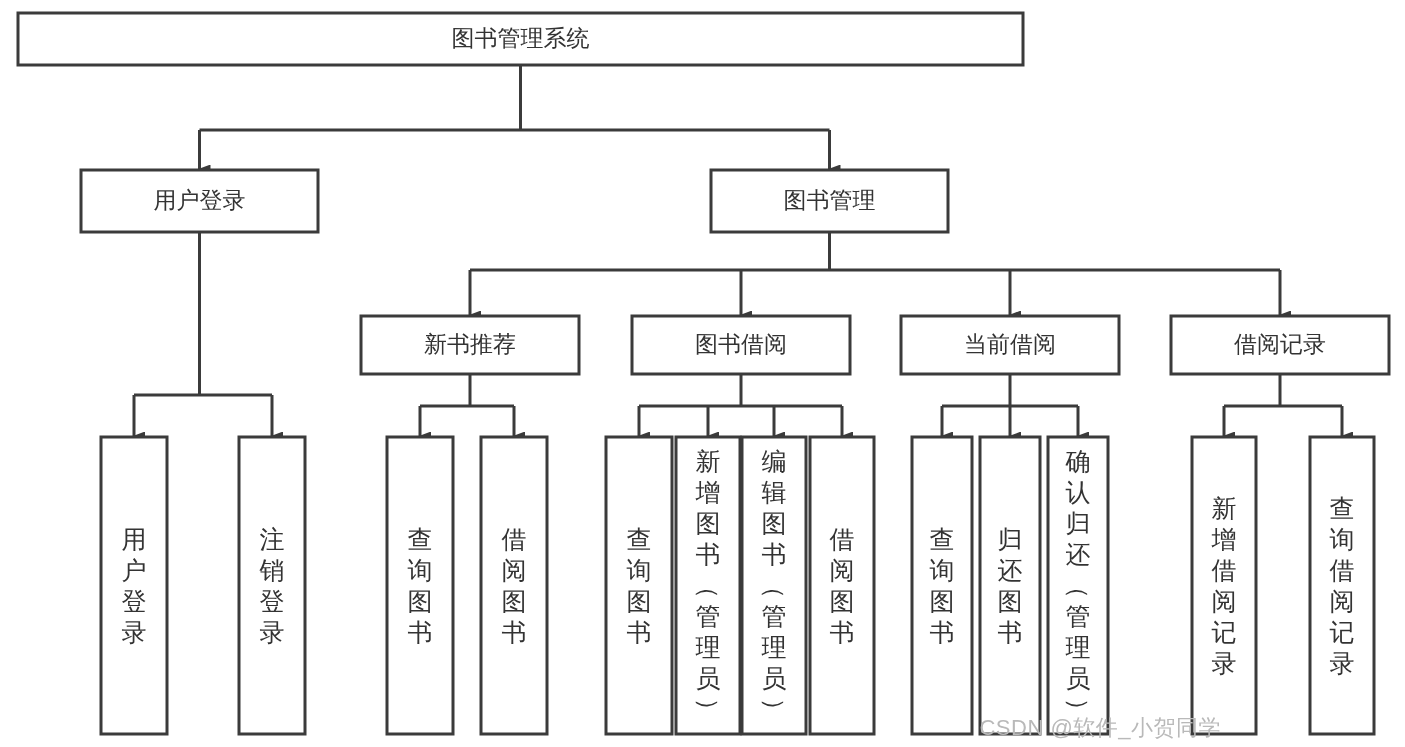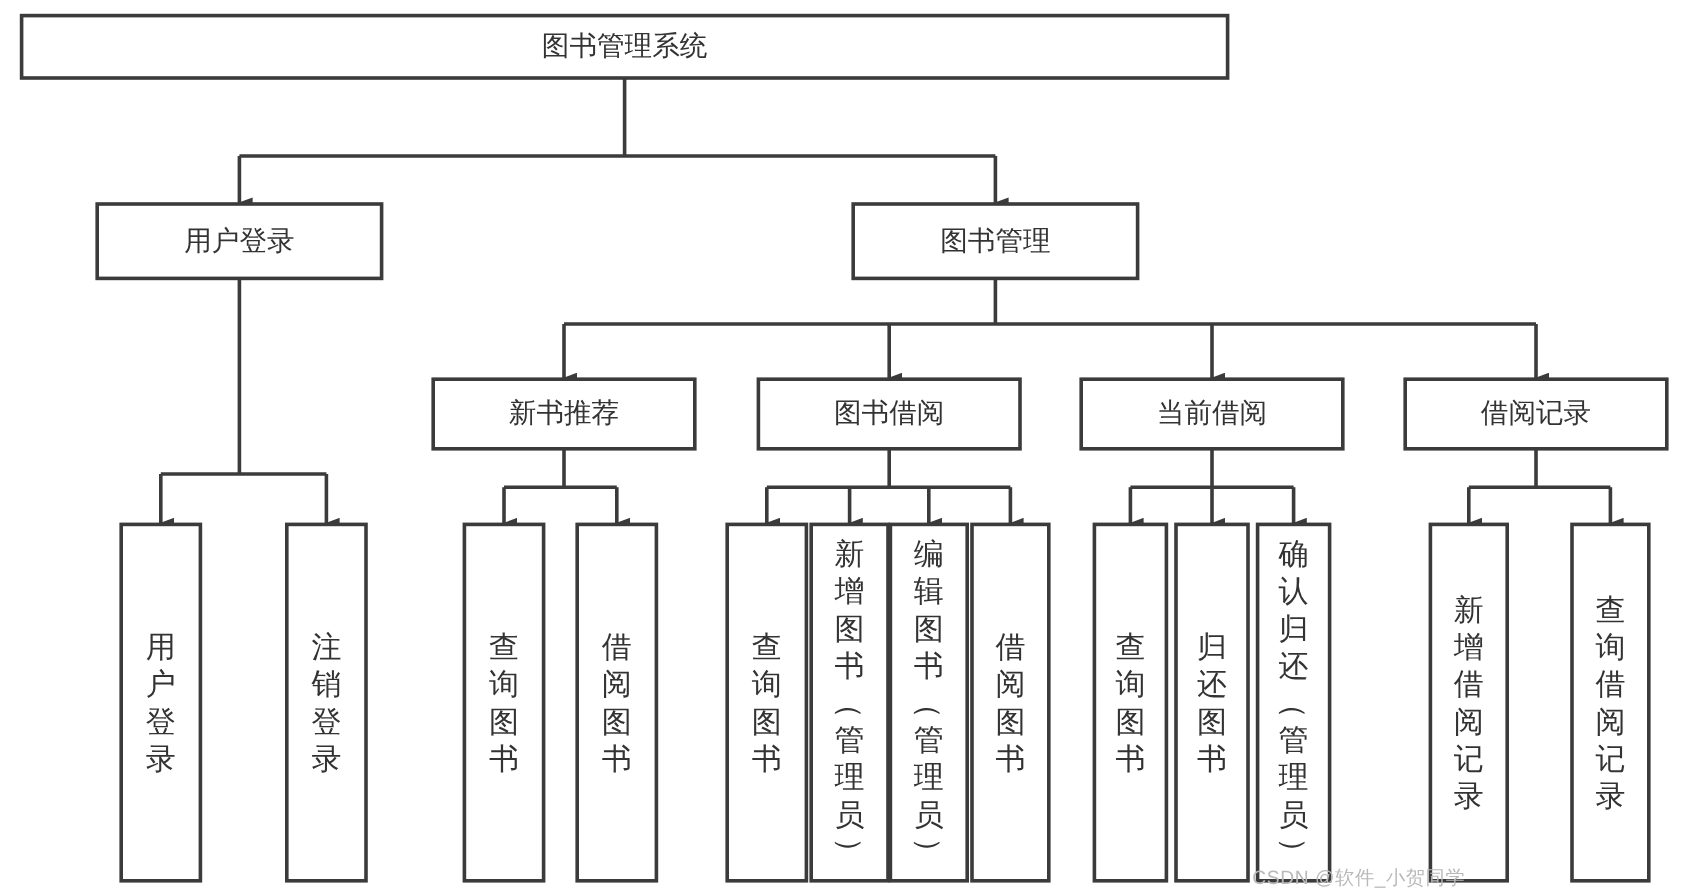--- a/index.html
+++ b/index.html
@@ -51,21 +51,21 @@
     fill: #333333;
     font-family: "Liberation Sans", "DejaVu Sans", sans-serif;
     font-size: 25px;
     text-anchor: middle;
   }
   .watermark {
     position: absolute;
     right: 8px;
     bottom: 4px;
     font-family: "Liberation Sans", "DejaVu Sans", sans-serif;
-    font-size: 16px;
+    font-size: 22px;
     color: #b9b9b9;
     letter-spacing: 0.5px;
     white-space: nowrap;
     user-select: none;
   }
 </style>
 </head>
 <body>
 
 <div id="diagram-root">

